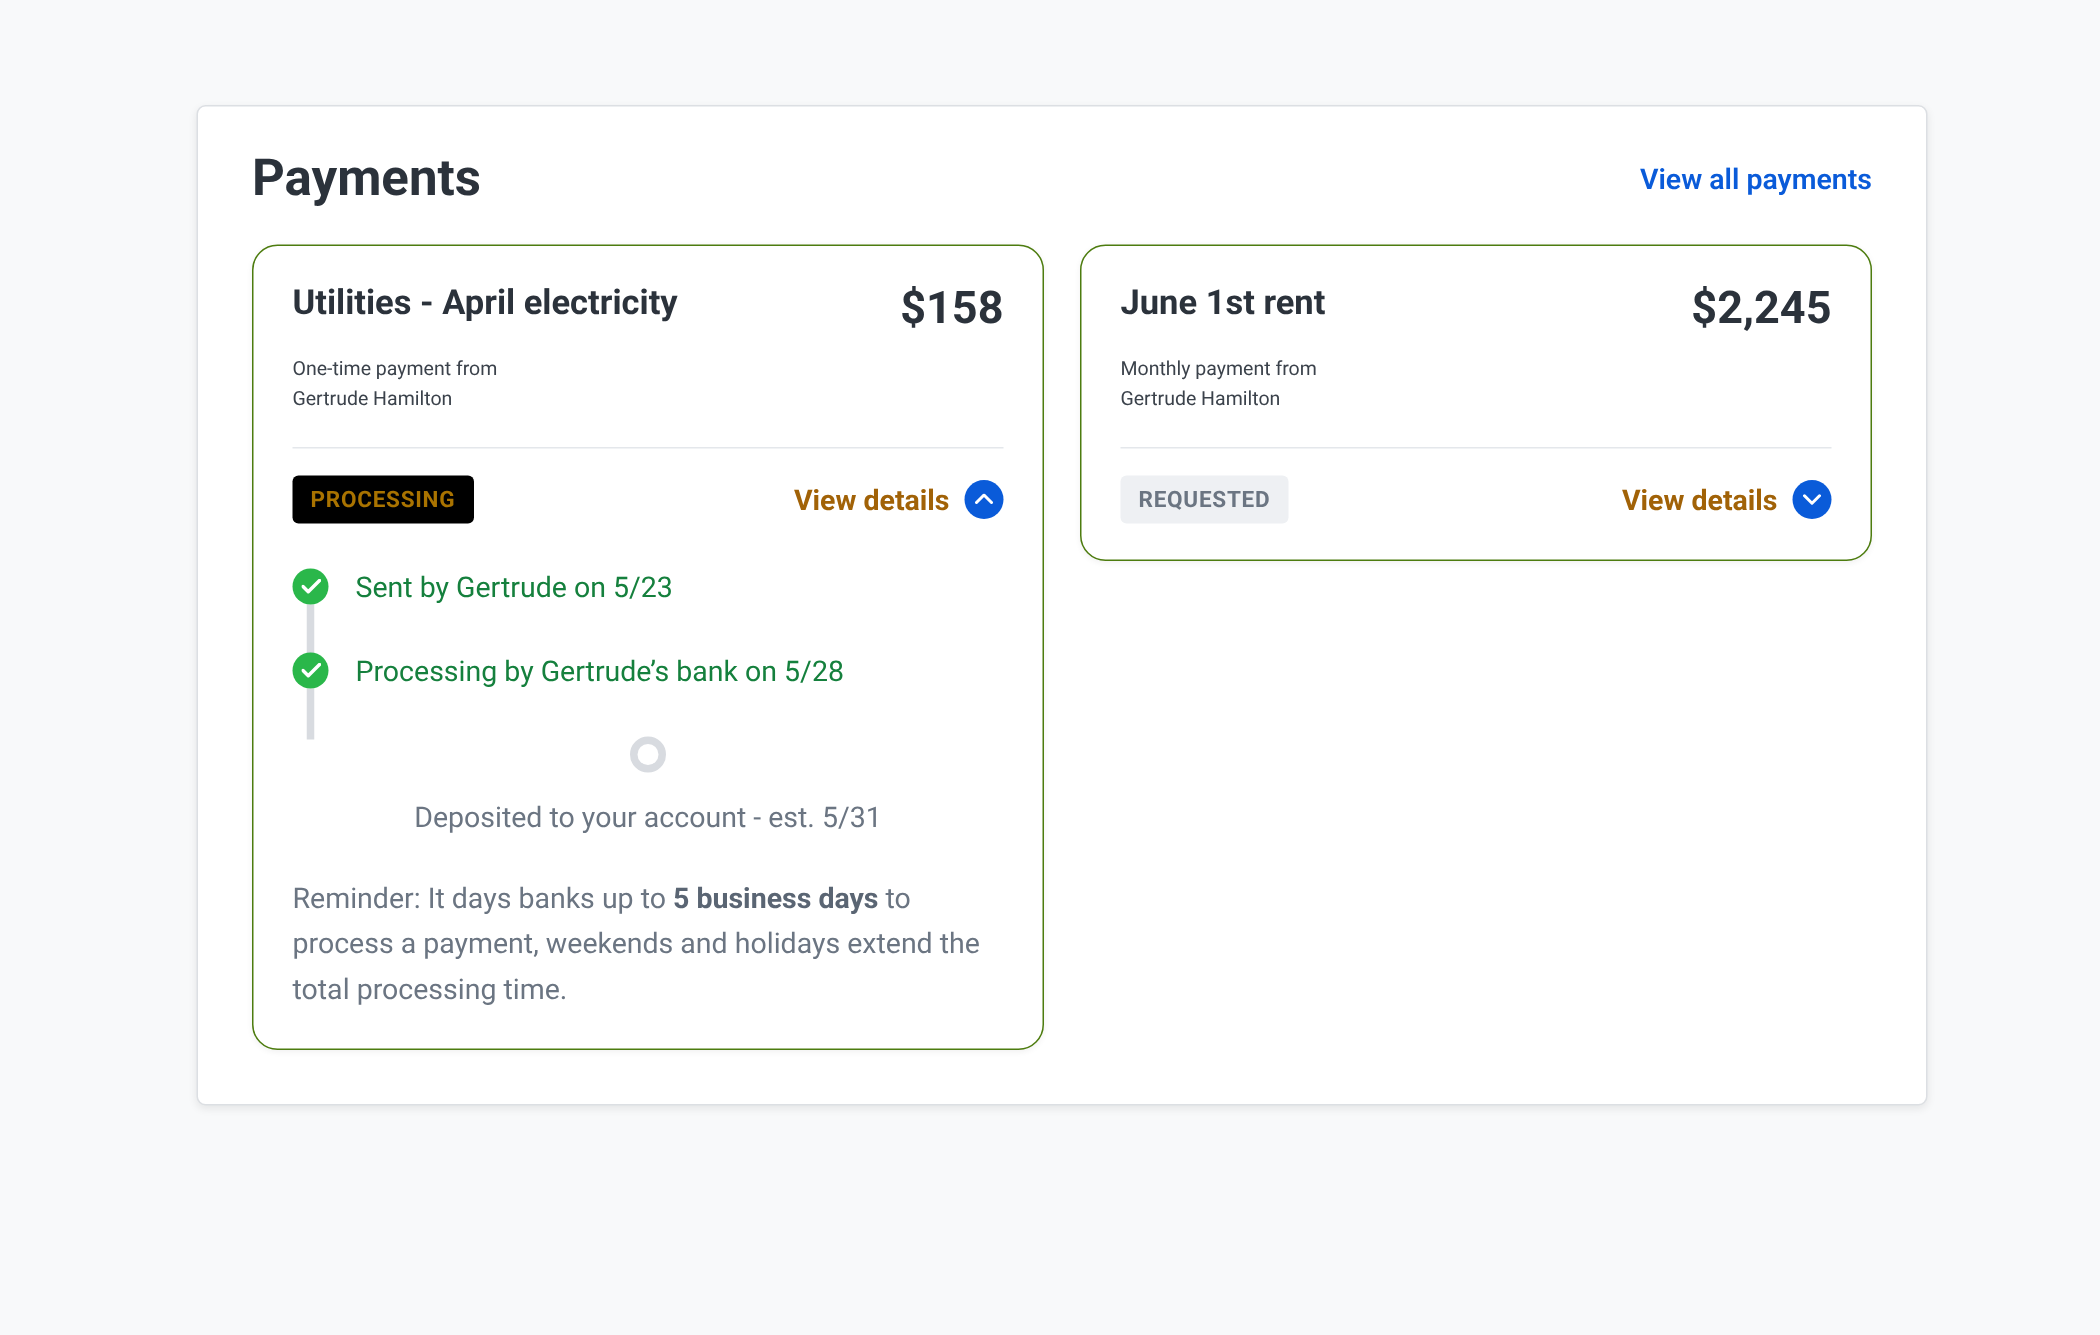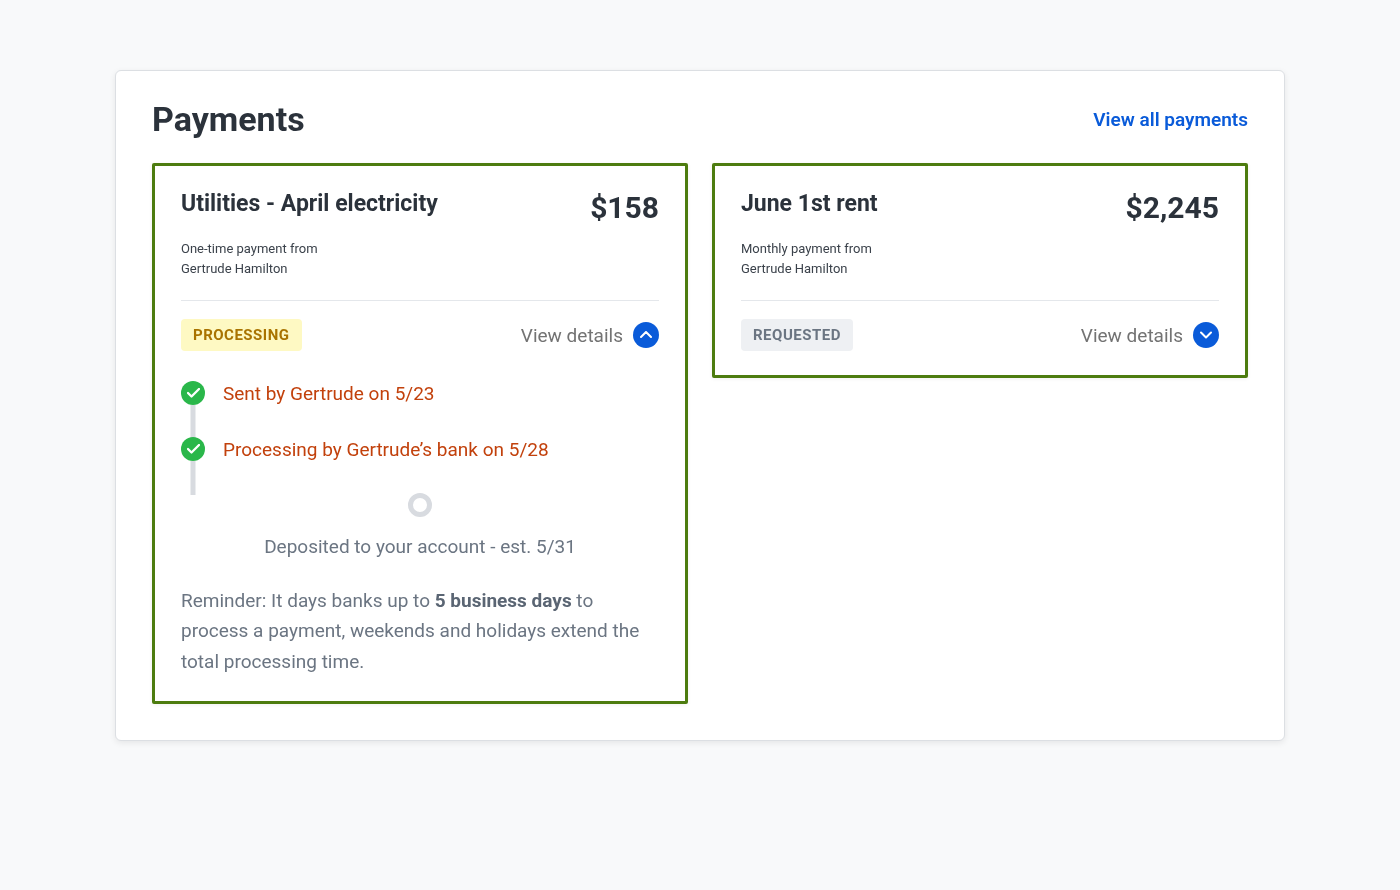--- a/index.html
+++ b/index.html
@@ -9,20 +9,21 @@
     width: 1400px;
     height: 890px;
     padding: 70px 115px;
   }
   .panel {
     background: #fff;
     border: 1px solid #dcdfe3;
     border-radius: 6px;
     box-shadow: 0 2px 6px rgba(0,0,0,0.08);
     padding: 28px 36px 36px 36px;
+    margin-left: 16px;
   }
   .panel-header {
     display: flex;
     justify-content: space-between;
     align-items: center;
     margin-bottom: 24px;
   }
   .panel-title {
     font-size: 34px;
     font-weight: 700;
@@ -36,22 +37,22 @@
     text-decoration: none;
   }
   .cards {
     display: flex;
     gap: 24px;
     align-items: flex-start;
   }
   .card {
     flex: 1;
     background: #fff;
-    border: 3px solid #4d7c0f;
-    border-radius: 2px;
+    border: 1px solid #4d7c0f;
+    border-radius: 17px;
     box-shadow: 0 1px 4px rgba(0,0,0,0.06);
     padding: 24px 26px;
   }
   .card-top {
     display: flex;
     justify-content: space-between;
     align-items: flex-start;
     gap: 16px;
   }
   .card-title {
@@ -83,37 +84,37 @@
   }
   .badge {
     display: inline-block;
     font-size: 15px;
     font-weight: 700;
     letter-spacing: 0.5px;
     padding: 7px 12px;
     border-radius: 4px;
   }
   .badge-processing {
-    background: #fef9c3;
+    background: #000000;
     color: #a97300;
   }
   .badge-requested {
     background: #eef0f3;
     color: #6b7582;
   }
   .details-toggle {
     display: flex;
     align-items: center;
     gap: 10px;
     cursor: pointer;
   }
   .details-toggle span {
     font-size: 19px;
-    font-weight: 400;
-    color: #737373;
+    font-weight: 700;
+    color: #a16207;
   }
   .chev-circle {
     width: 26px;
     height: 26px;
     border-radius: 50%;
     background: #0a5bd9;
     display: flex;
     align-items: center;
     justify-content: center;
   }
@@ -153,21 +154,21 @@
     justify-content: center;
   }
   .tl-dot.done { background: #2ab74a; }
   .tl-dot.done svg { display: block; }
   .tl-dot.pending {
     background: #fff;
     border: 5px solid #d8dbe0;
   }
   .tl-text {
     font-size: 19px;
-    color: #c2410c;
+    color: #15803d;
   }
   .tl-text.current { font-weight: 700; color: #2b323b; }
   .tl-text.pending { color: #6b7582; }
   .reminder {
     margin-top: 28px;
     font-size: 19px;
     color: #6b7582;
     line-height: 1.6;
   }
   .reminder b { color: #5a6573; font-weight: 700; }

